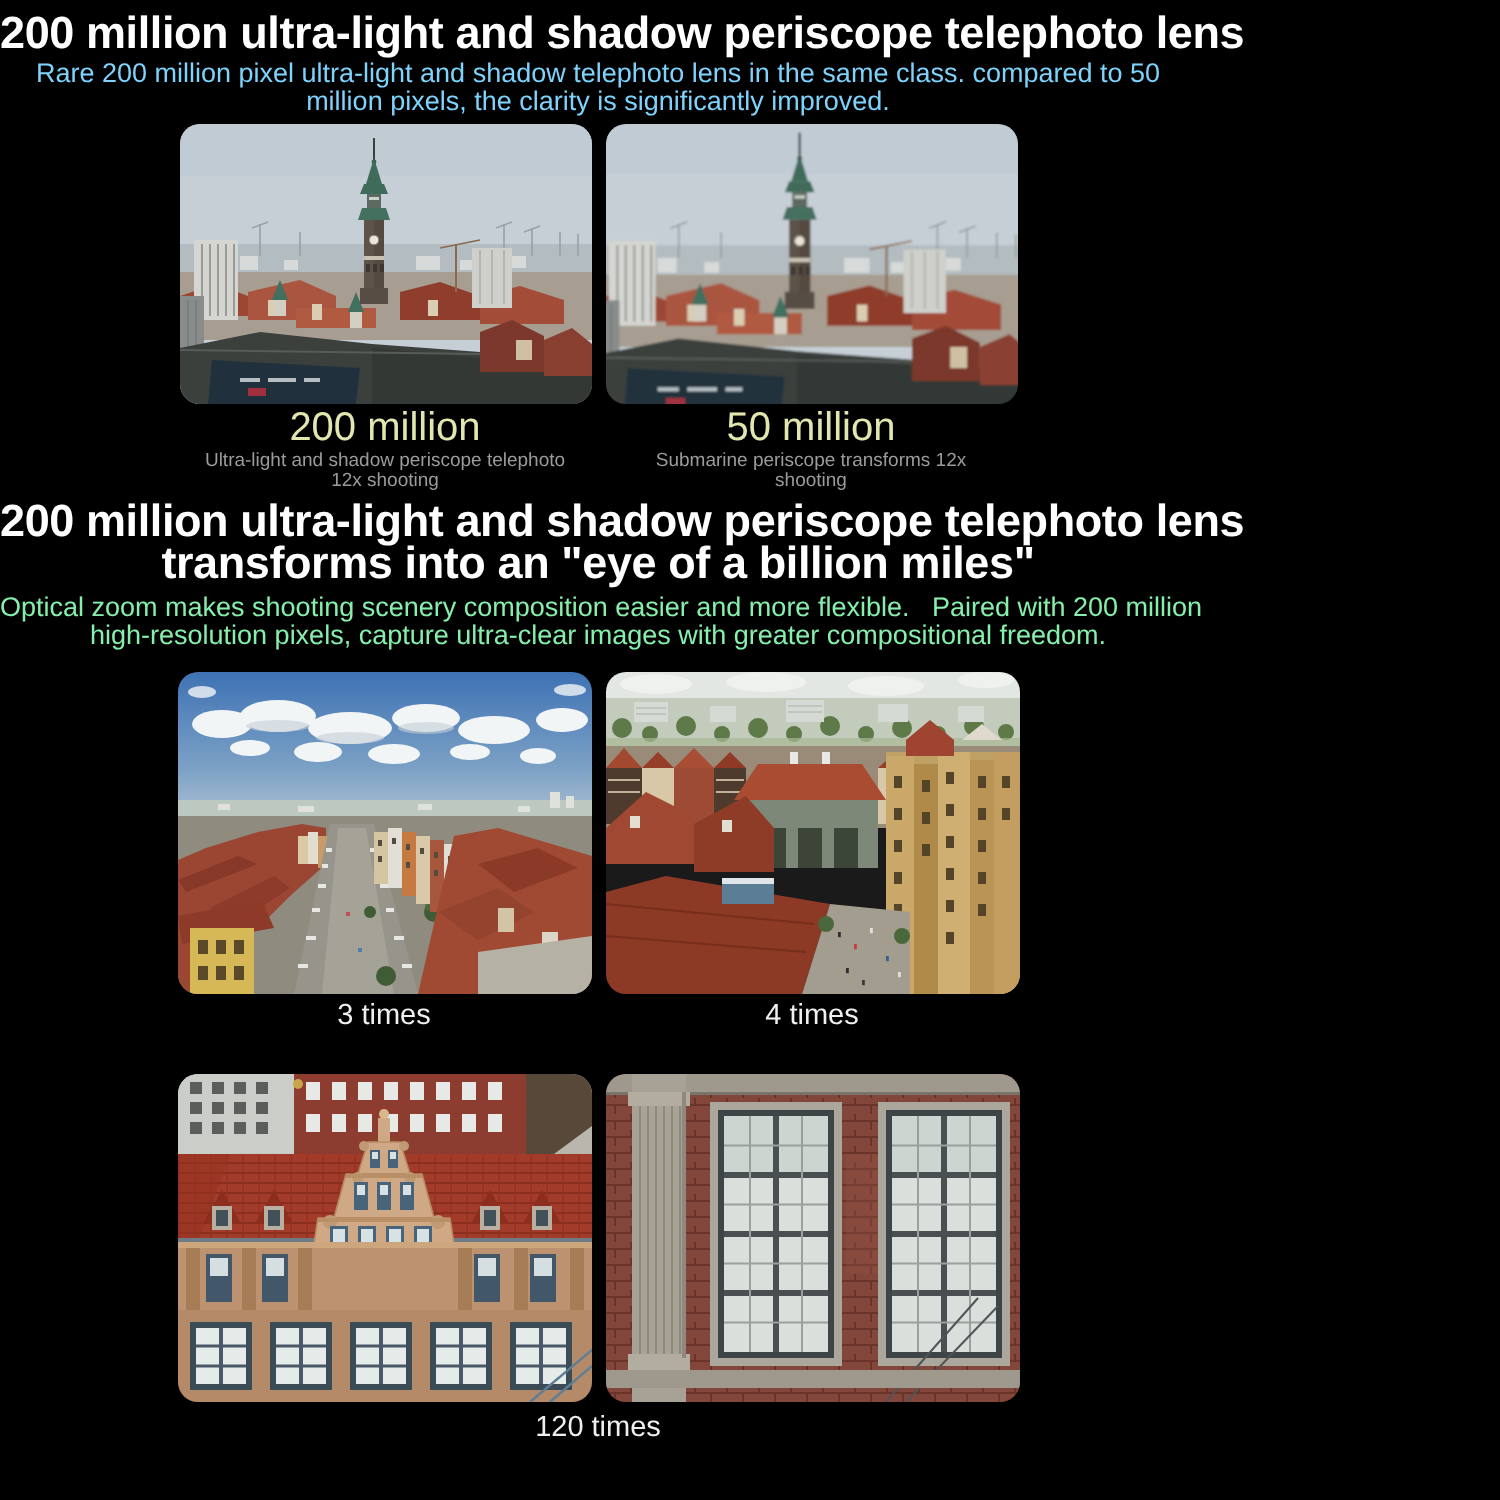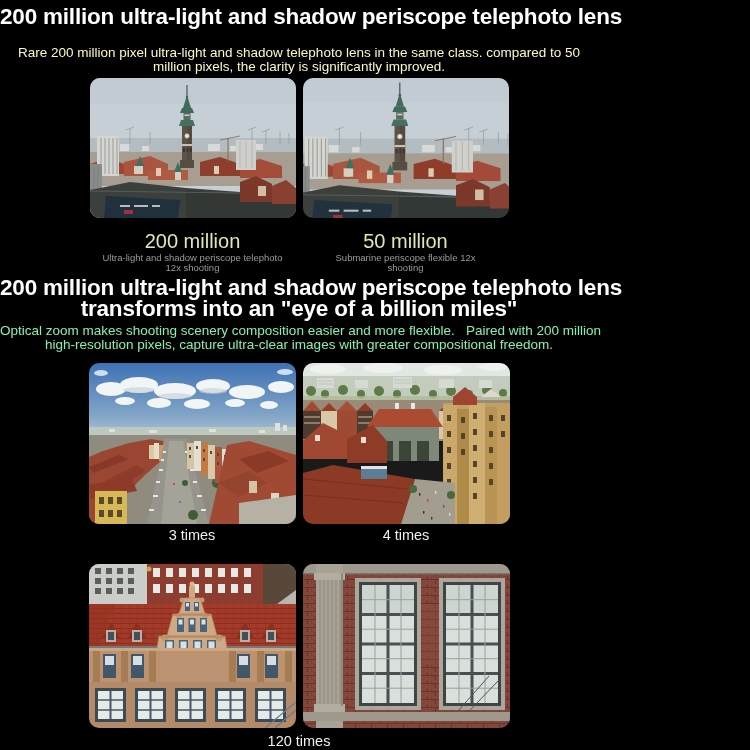--- a/index.html
+++ b/index.html
@@ -2,31 +2,31 @@
 <html><head>
 <meta charset="utf-8">
 <style>
   html,body{margin:0;padding:0;background:#000;}
   body{width:750px;height:750px;overflow:hidden;}
   .page{position:relative;width:598px;height:750px;background:#000;color:#fff;
         font-family:"Liberation Sans",sans-serif;text-align:center;}
   .h1{margin:0;padding-top:6px;font-size:22.5px;line-height:21.5px;font-weight:700;
       letter-spacing:-0.2px;color:#ffffff;}
   .hline{white-space:pre;}
-  .sub{margin-top:18px;font-size:13.5px;line-height:14.5px;color:#fef9c3;}
+  .sub{margin-top:2px;font-size:13.5px;line-height:14.5px;color:#7dd3fc;}
   .sub2{color:#86efac;}
   .sub .hline{font-weight:400;}
   .row{display:flex;justify-content:center;gap:7px;}
   .row-ph1{margin-top:3px;}
   .ph{border-radius:10px;overflow:hidden;background:#1a1a1a;flex:0 0 auto;}
   .ph svg{display:block;width:100%;height:100%;}
   .ph1{width:206px;height:140px;}
   .ph2{width:207px;height:161px;}
   .ph3{width:207px;height:164px;}
-  .cap-row{display:flex;justify-content:center;gap:7px;margin-top:12px;}
+  .cap-row{display:flex;justify-content:center;gap:7px;margin-top:1px;}
   .cap{width:206px;}
   .cap-value{font-size:20px;line-height:23px;color:#e3e6ae;font-weight:400;}
   .cap-line{font-size:9.5px;line-height:10.5px;color:#9b9b9b;white-space:pre;}
   .h2{margin:0;padding-top:3px;font-size:22.5px;line-height:21.5px;font-weight:700;
       letter-spacing:-0.2px;color:#ffffff;}
   .sub-2{margin-top:4px;}
   .grid1{margin-top:10px;}
   .lbl-row{display:flex;justify-content:center;gap:7px;margin-top:2px;}
   .lbl{width:207px;font-size:14.5px;line-height:18px;color:#efefef;}
   .grid2{margin-top:20px;}
@@ -169,21 +169,21 @@
   </div>
 
   <div class="cap-row">
     <div class="cap">
       <div class="cap-value">200 million</div>
       <div class="cap-line">Ultra-light and shadow periscope telephoto</div>
       <div class="cap-line">12x shooting</div>
     </div>
     <div class="cap">
       <div class="cap-value">50 million</div>
-      <div class="cap-line">Submarine periscope flexible 12x</div>
+      <div class="cap-line">Submarine periscope transforms 12x</div>
       <div class="cap-line">shooting</div>
     </div>
   </div>
 
   <h2 class="h2">
     <div class="hline">200 million ultra-light and shadow periscope telephoto lens</div>
     <div class="hline">transforms into an "eye of a billion miles"</div>
   </h2>
   <div class="sub sub2 sub-2">
     <div class="hline">Optical zoom makes shooting scenery composition easier and more flexible.   Paired with 200 million</div>

